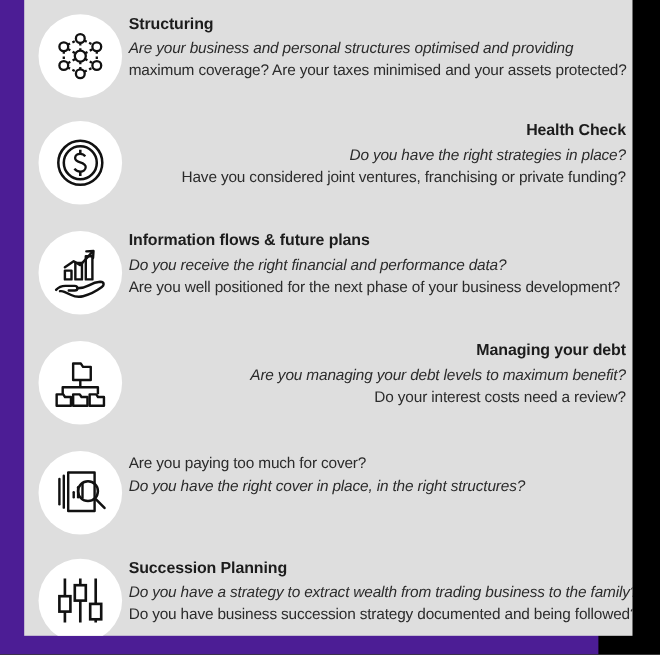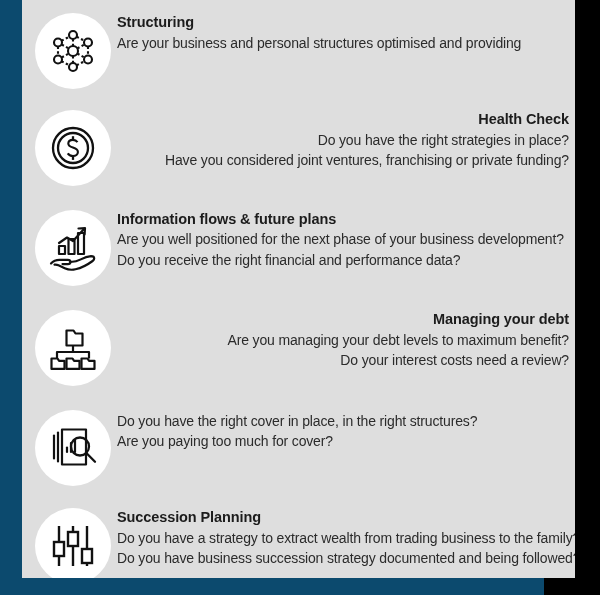--- a/index.html
+++ b/index.html
@@ -9,21 +9,21 @@
     height: 595px;
     background: #000000;
     font-family: "Liberation Sans", sans-serif;
     overflow: hidden;
   }
 
   #frame {
     position: relative;
     width: 544px;
     height: 595px;
-    background: #0c4a6e;
+    background: #4c1d95;
   }
 
   #panel {
     position: absolute;
     left: 22px;
     top: 0px;
     width: 553px;
     height: 578px;
     background: #dedede;
     overflow: hidden;
@@ -80,21 +80,21 @@
 
   .line {
     font-size: 14px;
     font-weight: normal;
     color: #2b2b2b;
     line-height: 20px;
     letter-spacing: -0.15px;
     white-space: nowrap;
   }
 
-  .line-1 { margin-top: 1px; }
+  .line-1 { margin-top: 1px; font-style: italic; }
 </style>
 </head>
 <body>
 
 <div id="frame">
   <div id="panel">
     <div class="item-list">
 
       <div class="item" style="top:0px;">
         <div class="icon-wrap">
@@ -116,20 +116,21 @@
             <line x1="27.7" y1="38.2" x2="35.5" y2="34.3" stroke-dasharray="2.4 2.4"></line>
             <line x1="12.8" y1="17.6" x2="19.6" y2="21.4" stroke-dasharray="2.4 2.4"></line>
             <line x1="28.4" y1="21.4" x2="35.2" y2="17.6" stroke-dasharray="2.4 2.4"></line>
             <line x1="12.8" y1="30.4" x2="19.6" y2="26.6" stroke-dasharray="2.4 2.4"></line>
             <line x1="28.4" y1="26.6" x2="35.2" y2="30.4" stroke-dasharray="2.4 2.4"></line>
           </svg>
         </div>
         <div class="text-col">
           <div class="heading">Structuring</div>
           <div class="line line-1">Are your business and personal structures optimised and providing</div>
+          <div class="line">maximum coverage? Are your taxes minimised and your assets protected?</div>
         </div>
       </div>
 
       <div class="item" style="top:97px;text-align:right;">
         <div class="icon-wrap">
           <svg width="48" height="48" viewBox="0 0 48 48" fill="none" stroke="#111111" stroke-width="2.3">
             <circle cx="24" cy="24" r="20"></circle>
             <circle cx="24" cy="24" r="15"></circle>
             <path d="M28.5 18.2c-1.1-1.6-2.7-2.3-4.6-2.3-2.7 0-4.6 1.5-4.6 3.7 0 2.3 1.9 3.2 4.6 4 2.9.9 5 1.8 5 4.3 0 2.4-2.1 4.1-5 4.1-2.3 0-4.1-.9-5.2-2.6" stroke-width="2.1"></path>
             <line x1="24" y1="12.2" x2="24" y2="16.3"></line>
@@ -150,22 +151,22 @@
             <rect x="21.5" y="17" width="6" height="15"></rect>
             <rect x="31" y="11" width="6" height="21"></rect>
             <polyline points="12,21 20,15.5 26,19 37,7"></polyline>
             <polyline points="31.5,6.5 38,6.2 37.6,12.5"></polyline>
             <path d="M4 41.5c2.4-2.6 5.2-3.6 8.4-3.6h8.4c1.6 0 2.6.9 2.6 2.1 0 1.2-1 2.1-2.6 2.1h-5.3"></path>
             <path d="M23.4 40c4.2-0.2 7.6-1.1 10.4-2.6 3-1.6 6.4-3 10.2-3.2 2 0 3.2 1 3.2 2.3 0 .9-.5 1.7-1.6 2.5-5.7 4.2-11.4 7-17.1 8.3-3.8.9-7.4.5-10.8-1.1l-6.2-2.9c-1.3-.6-2.6-.8-4-.6"></path>
           </svg>
         </div>
         <div class="text-col">
           <div class="heading">Information flows &amp; future plans</div>
+          <div class="line line-1">Do you receive the right financial and performance data?</div>
           <div class="line">Are you well positioned for the next phase of your business development?</div>
-          <div class="line line-1">Do you receive the right financial and performance data?</div>
         </div>
       </div>
 
       <div class="item" style="top:297px;text-align:right;">
         <div class="icon-wrap">
           <svg width="48" height="48" viewBox="0 0 48 48" fill="none" stroke="#111111" stroke-width="2.2" stroke-linejoin="round">
             <path d="M17.5 6.5h7l2 3h7v12h-16z"></path>
             <line x1="24" y1="21.5" x2="24" y2="28"></line>
             <polyline points="8,34.5 8,28 40,28 40,34.5"></polyline>
             <path d="M2.5 34.5h6l1.6 2.4h5.4v8h-13z"></path>
@@ -187,22 +188,22 @@
             <path d="M10 9.5v29"></path>
             <rect x="14" y="6.5" width="24" height="35"></rect>
             <line x1="19" y1="29" x2="19" y2="24.5"></line>
             <line x1="23" y1="29" x2="23" y2="20"></line>
             <line x1="27" y1="29" x2="27" y2="17"></line>
             <circle cx="32" cy="23.5" r="9" stroke-width="2.3"></circle>
             <line x1="38.6" y1="30.2" x2="47" y2="38.8" stroke-width="2.3"></line>
           </svg>
         </div>
         <div class="text-col">
+          <div class="line">Are you paying too much for cover?</div>
           <div class="line line-1">Do you have the right cover in place, in the right structures?</div>
-          <div class="line">Are you paying too much for cover?</div>
         </div>
       </div>
 
       <div class="item" style="top:495px;padding-left:25px;">
         <div class="icon-wrap">
           <svg width="46" height="46" viewBox="0 0 46 46" fill="none" stroke="#111111" stroke-width="2.4">
             <line x1="9" y1="3" x2="9" y2="43"></line>
             <line x1="23" y1="3" x2="23" y2="43"></line>
             <line x1="37" y1="3" x2="37" y2="43"></line>
             <rect x="4" y="19" width="10" height="14" fill="#ffffff"></rect>

